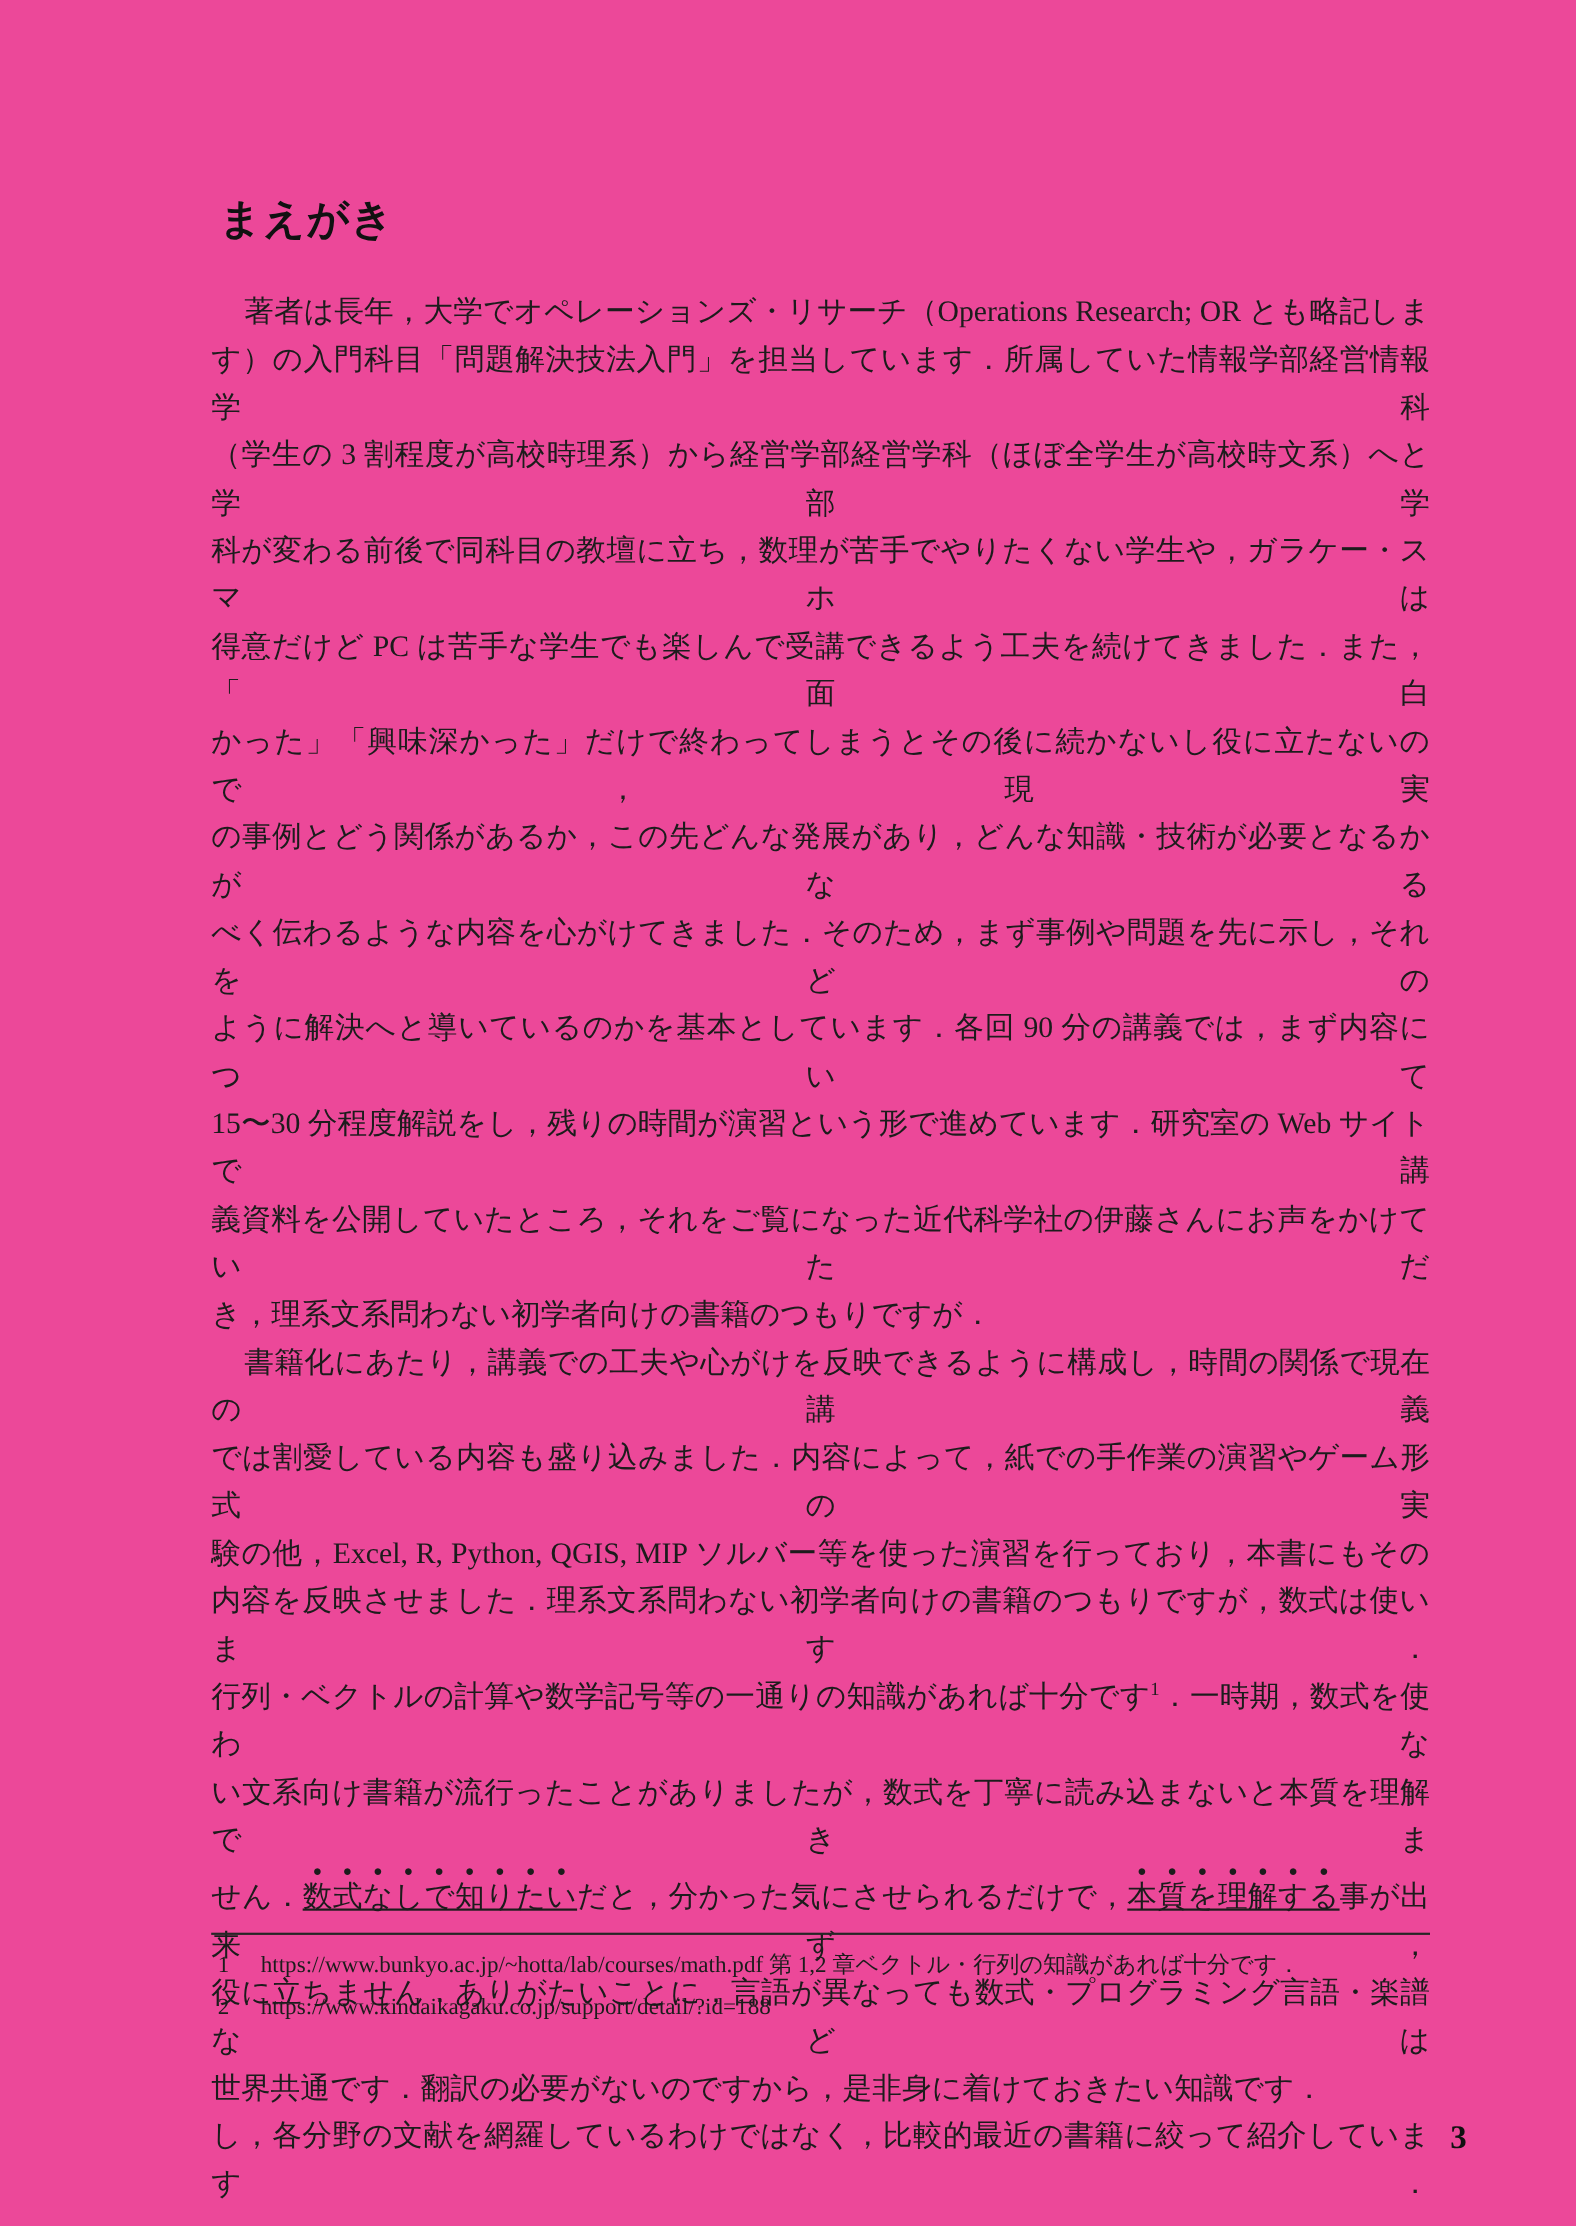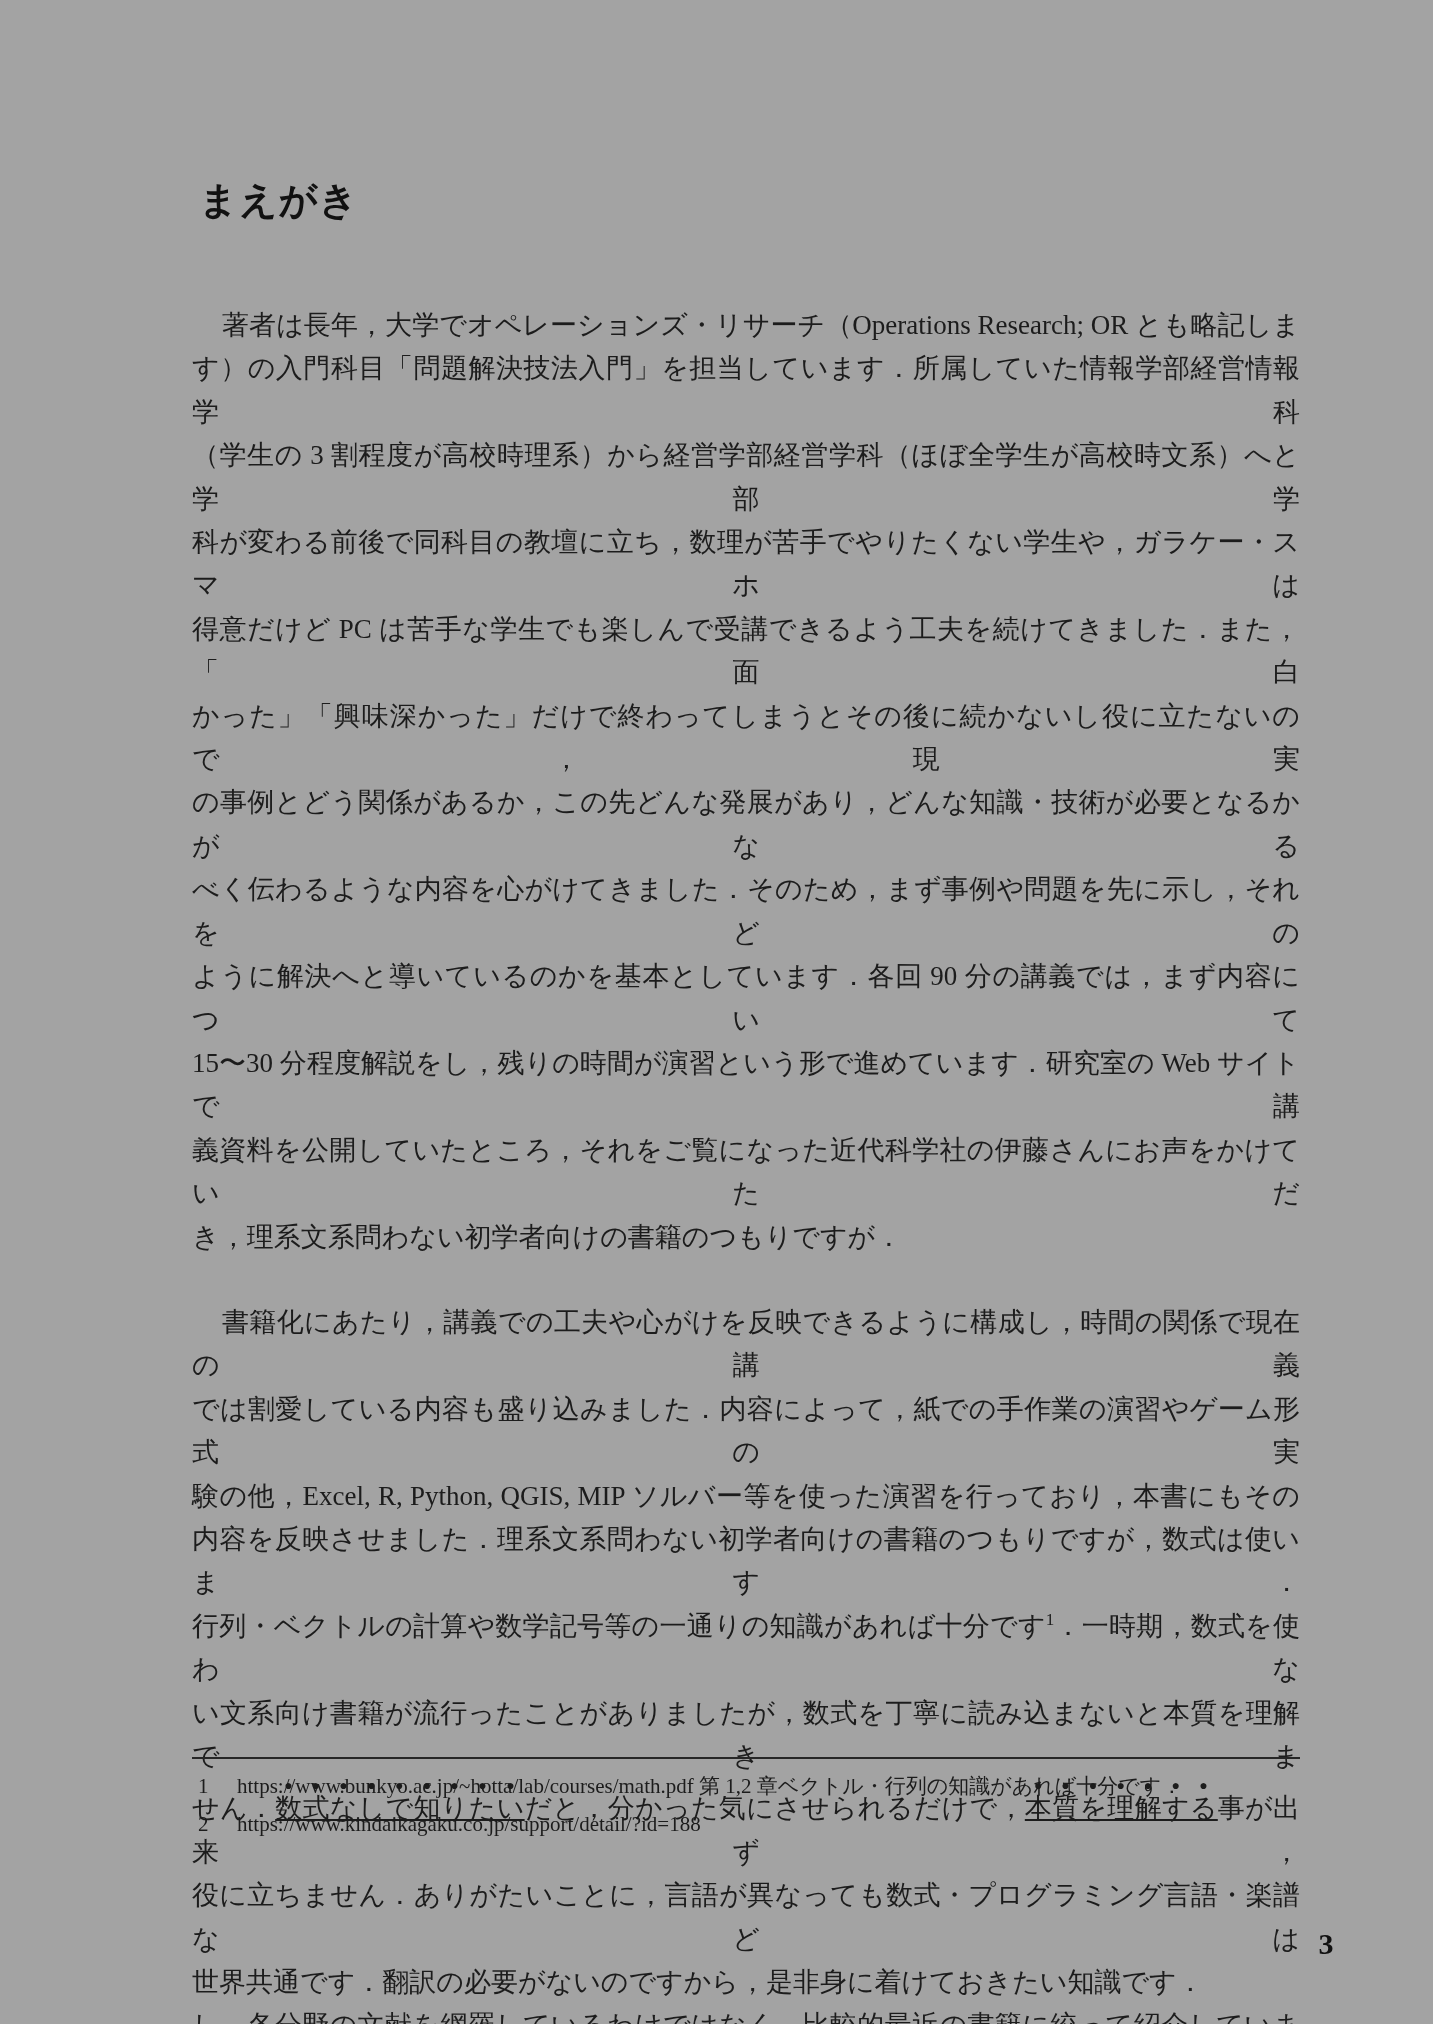--- a/index.html
+++ b/index.html
@@ -4,21 +4,21 @@
 <style>
   html, body {
     margin: 0;
     padding: 0;
     background: #e8e8e8;
   }
   .page {
     position: relative;
     width: 1433px;
     height: 2024px;
-    background: #a3a3a3;
+    background: #ec4899;
     margin: 0 auto;
     overflow: hidden;
     color: #1c1c1c;
     font-family: "Liberation Serif", "DejaVu Serif", serif;
   }
   .title {
     position: absolute;
     left: 199px;
     top: 180px;
     margin: 0;
@@ -37,21 +37,21 @@
   }
   .bline {
     font-size: 27px;
     line-height: 43.4px;
     text-align: justify;
     text-align-last: justify;
     white-space: nowrap;
     text-justify: inter-character;
   }
   .bline { white-space: normal; }
-  .bline.indent { text-indent: 30px; margin-top: 42px; }
+  .bline.indent { text-indent: 30px; }
   .bline.pend { text-align-last: left; }
   .kenten {
     -webkit-text-emphasis-style: filled circle;
     -webkit-text-emphasis-position: over right;
     text-emphasis-style: filled circle;
     text-emphasis-position: over right;
     text-decoration: underline;
   }
   sup.fnref {
     font-size: 17px;

